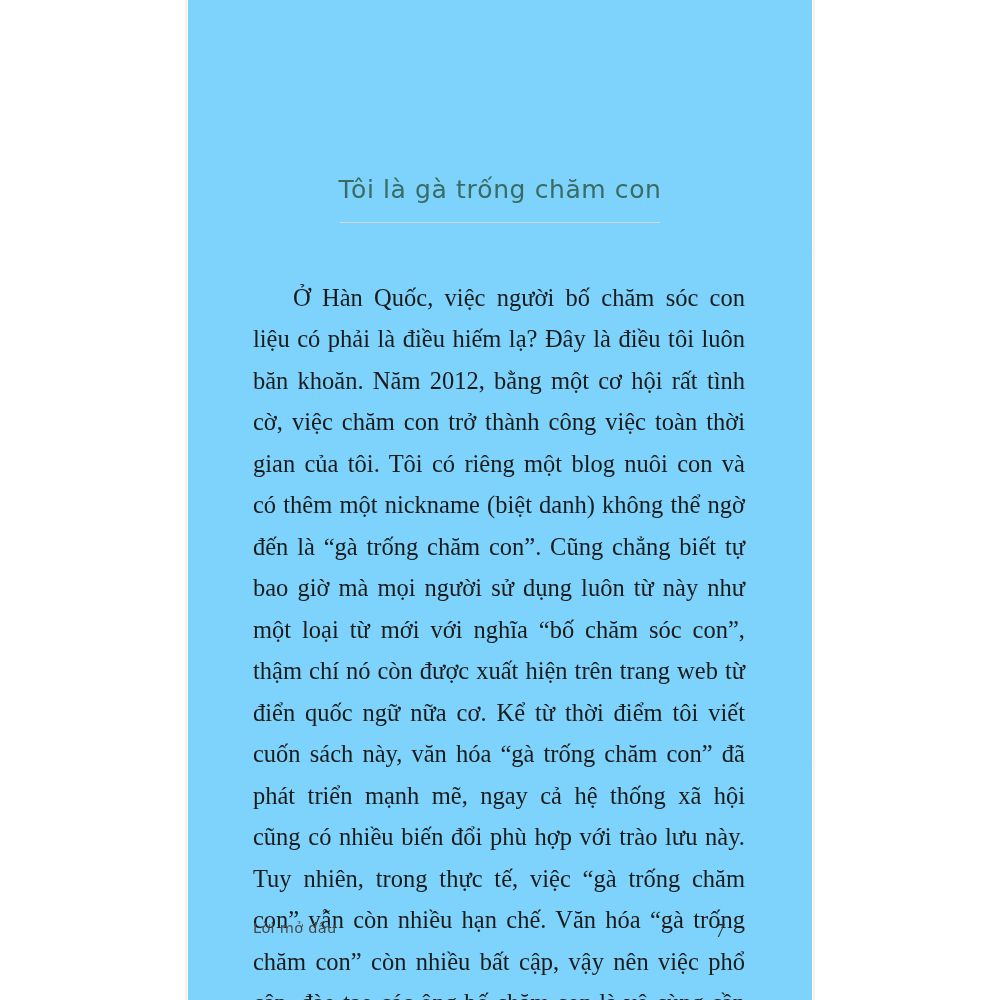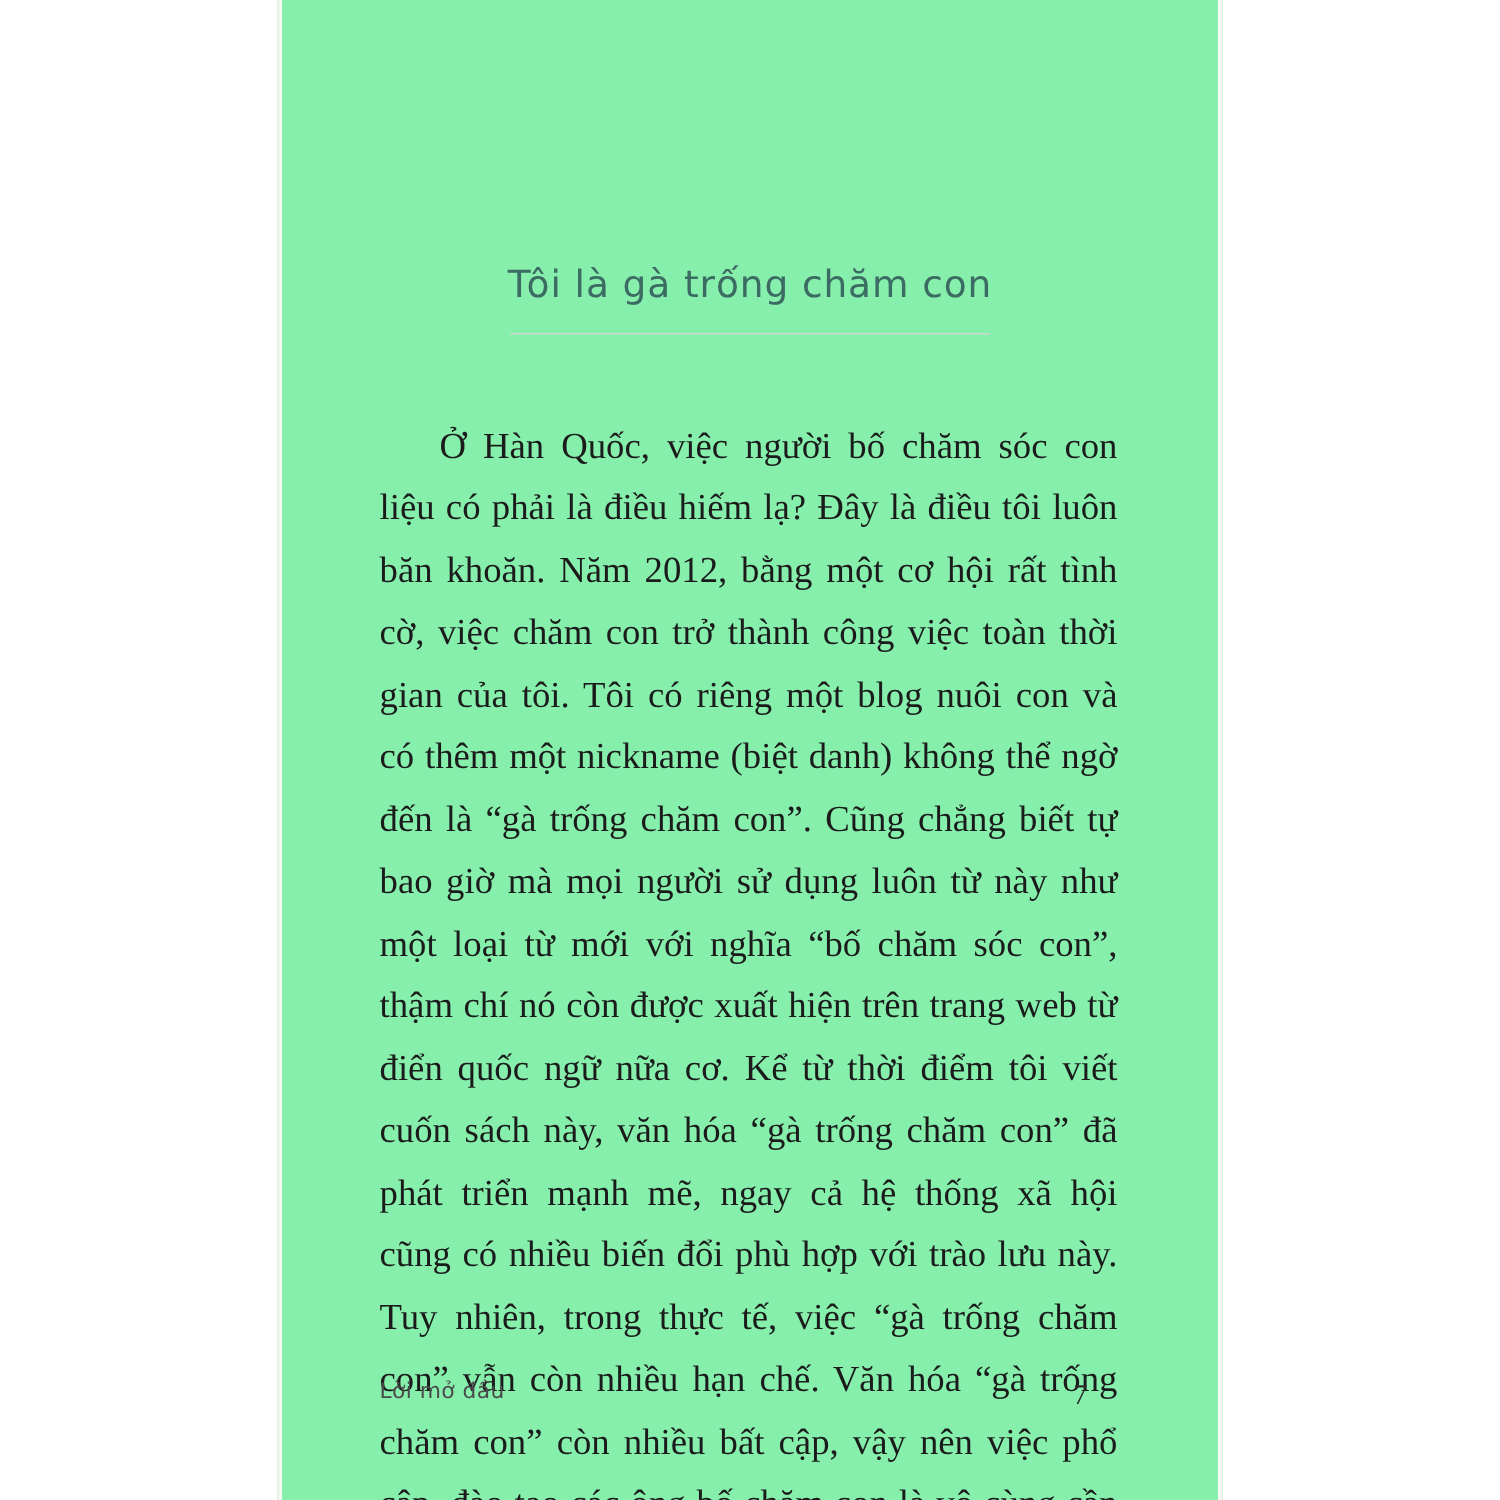--- a/index.html
+++ b/index.html
@@ -16,21 +16,21 @@
     background: #ffffff;
     overflow: hidden;
     font-family: "Liberation Serif", serif;
   }
   .page-sheet {
     position: absolute;
     left: 185px;
     top: 0px;
     width: 630px;
     height: 1000px;
-    background: #86efac;
+    background: #7dd3fc;
     box-shadow: 0 0 0 0 rgba(0,0,0,0);
   }
   .sheet-inner {
     position: absolute;
     left: 0;
     top: 0;
     width: 100%;
     height: 100%;
   }
   .chapter-title {

